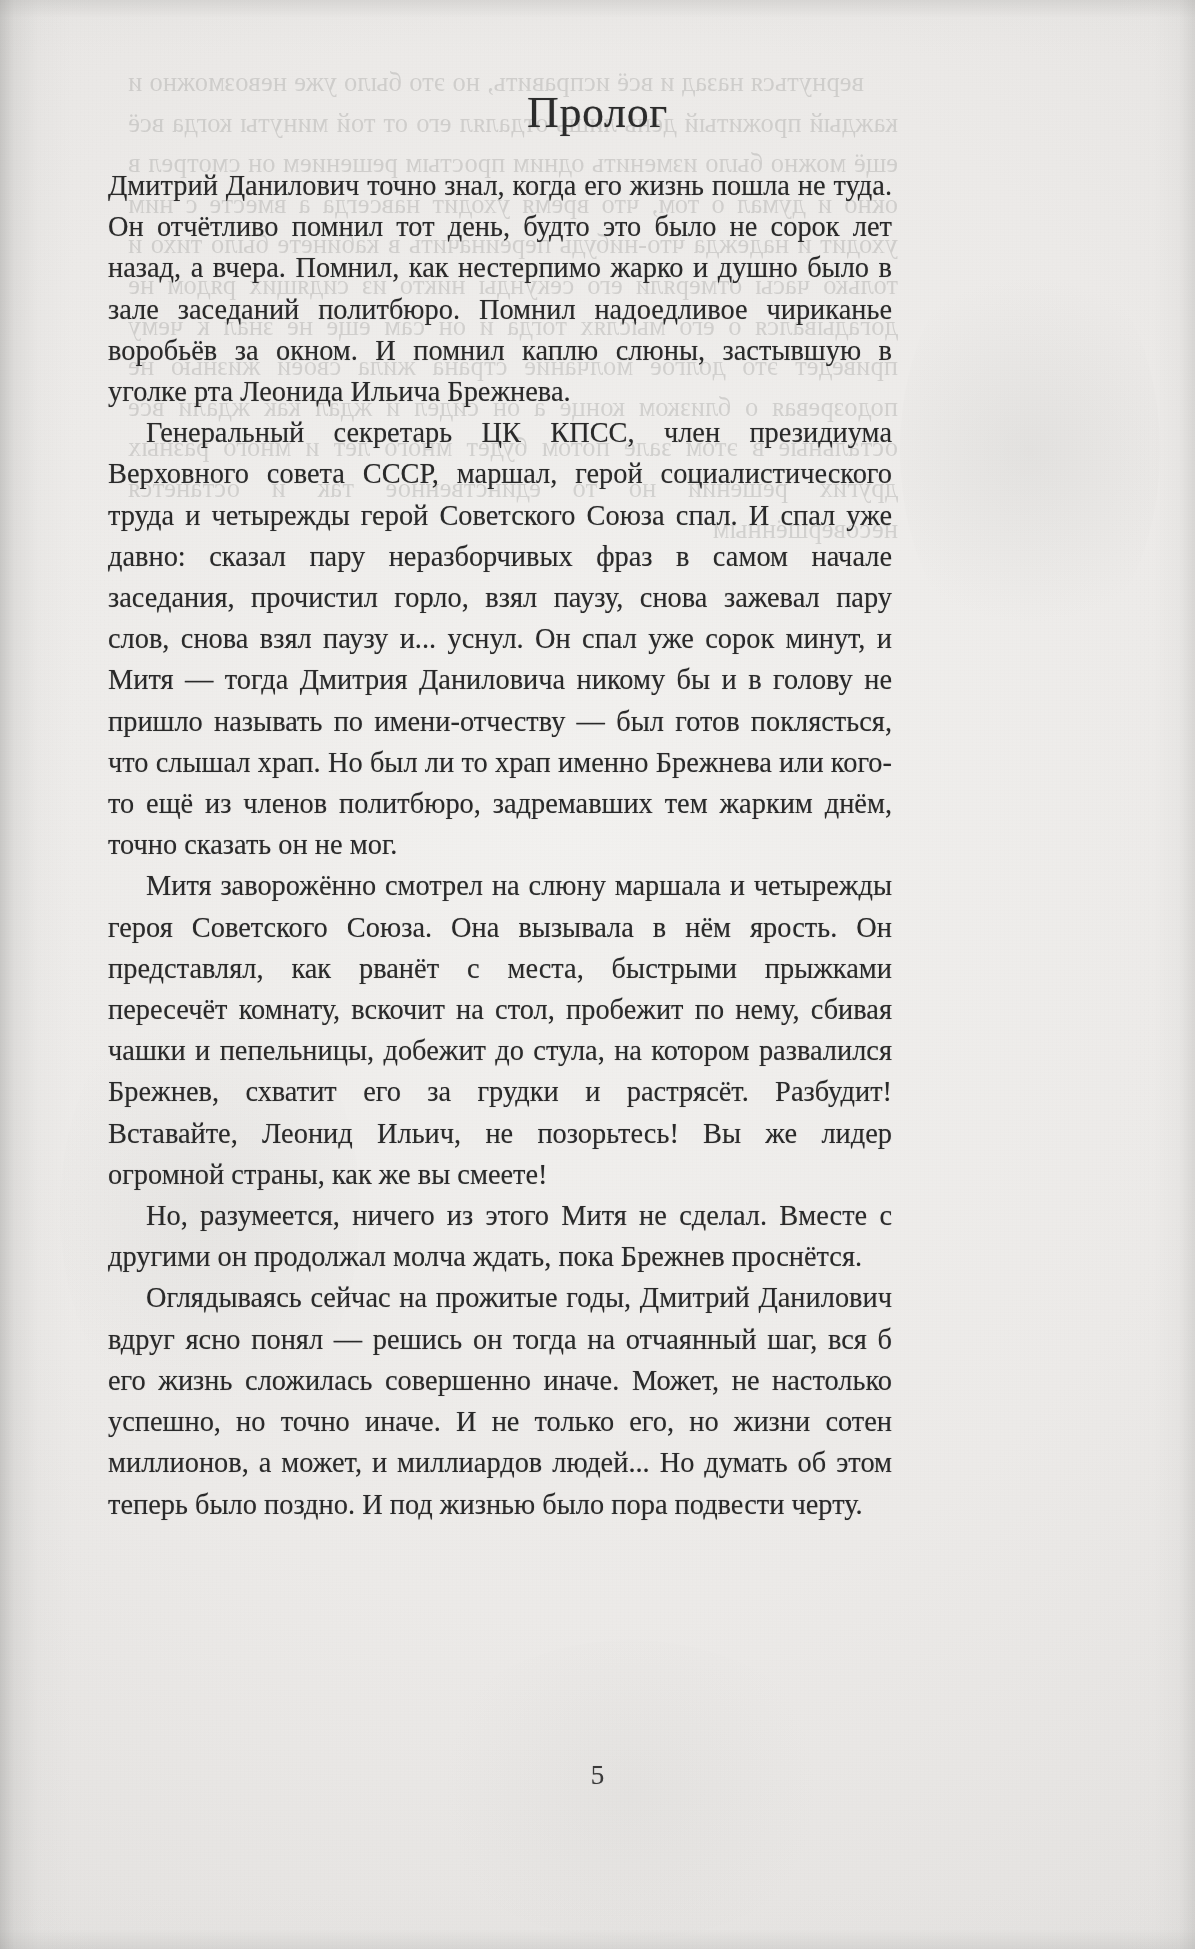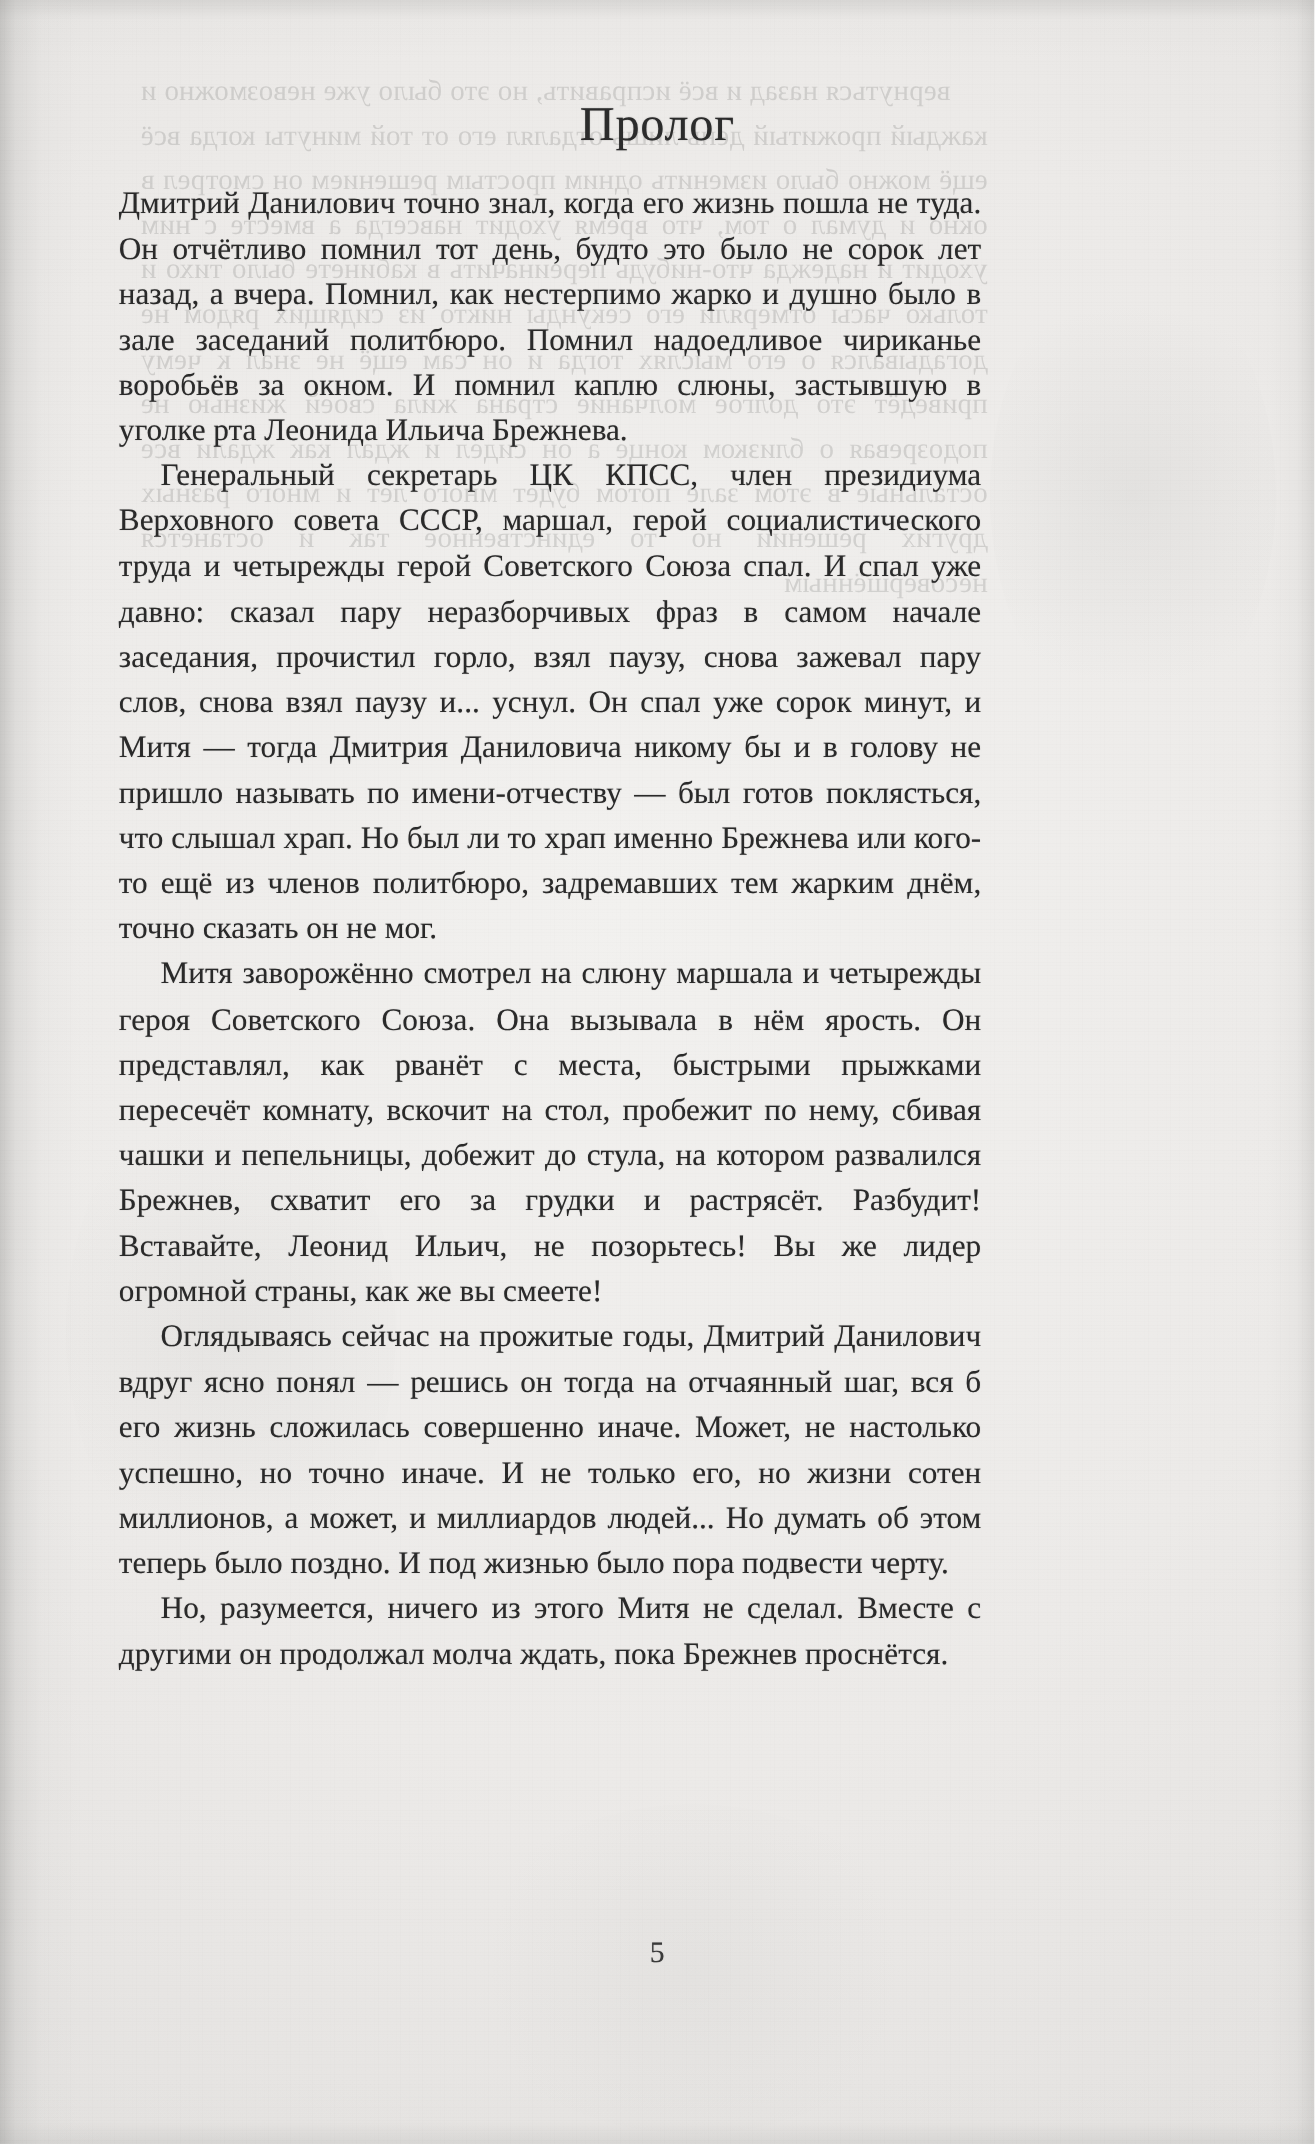--- a/index.html
+++ b/index.html
@@ -156,21 +156,21 @@
   <div class="blotch b3"></div>
 
   <div class="content">
 
     <h1 class="chapter-title">Пролог</h1>
 
     <div class="body-text">
       <p class="first">Дмитрий Данилович точно знал, когда его жизнь пошла не туда. Он отчётливо помнил тот день, будто это было не сорок лет назад, а вчера. Помнил, как нестерпимо жарко и душно было в зале заседаний политбюро. Помнил надоедливое чириканье воробьёв за окном. И помнил каплю слюны, застывшую в уголке рта Леонида Ильича Брежнева.</p>
       <p>Генеральный секретарь ЦК КПСС, член президиума Верховного совета СССР, маршал, герой социалистического труда и четырежды герой Советского Союза спал. И спал уже давно: сказал пару неразборчивых фраз в самом начале заседания, прочистил горло, взял паузу, снова зажевал пару слов, снова взял паузу и... уснул. Он спал уже сорок минут, и Митя — тогда Дмитрия Даниловича никому бы и в голову не пришло называть по имени-отчеству — был готов поклясться, что слышал храп. Но был ли то храп именно Брежнева или кого-то ещё из членов политбюро, задремавших тем жарким днём, точно сказать он не мог.</p>
       <p>Митя заворожённо смотрел на слюну маршала и четырежды героя Советского Союза. Она вызывала в нём ярость. Он представлял, как рванёт с места, быстрыми прыжками пересечёт комнату, вскочит на стол, пробежит по нему, сбивая чашки и пепельницы, добежит до стула, на котором развалился Брежнев, схватит его за грудки и растрясёт. Разбудит! Вставайте, Леонид Ильич, не позорьтесь! Вы же лидер огромной страны, как же вы смеете!</p>
+      <p>Но, разумеется, ничего из этого Митя не сделал. Вместе с другими он продолжал молча ждать, пока Брежнев проснётся.</p>
       <p>Оглядываясь сейчас на прожитые годы, Дмитрий Данилович вдруг ясно понял — решись он тогда на отчаянный шаг, вся б его жизнь сложилась совершенно иначе. Может, не настолько успешно, но точно иначе. И не только его, но жизни сотен миллионов, а может, и миллиардов людей... Но думать об этом теперь было поздно. И под жизнью было пора подвести черту.</p>
-      <p>Но, разумеется, ничего из этого Митя не сделал. Вместе с другими он продолжал молча ждать, пока Брежнев проснётся.</p>
     </div>
 
     <div class="page-number">5</div>
   </div>
 
   <div class="grain"></div>
 </div>
 
 </body></html>

